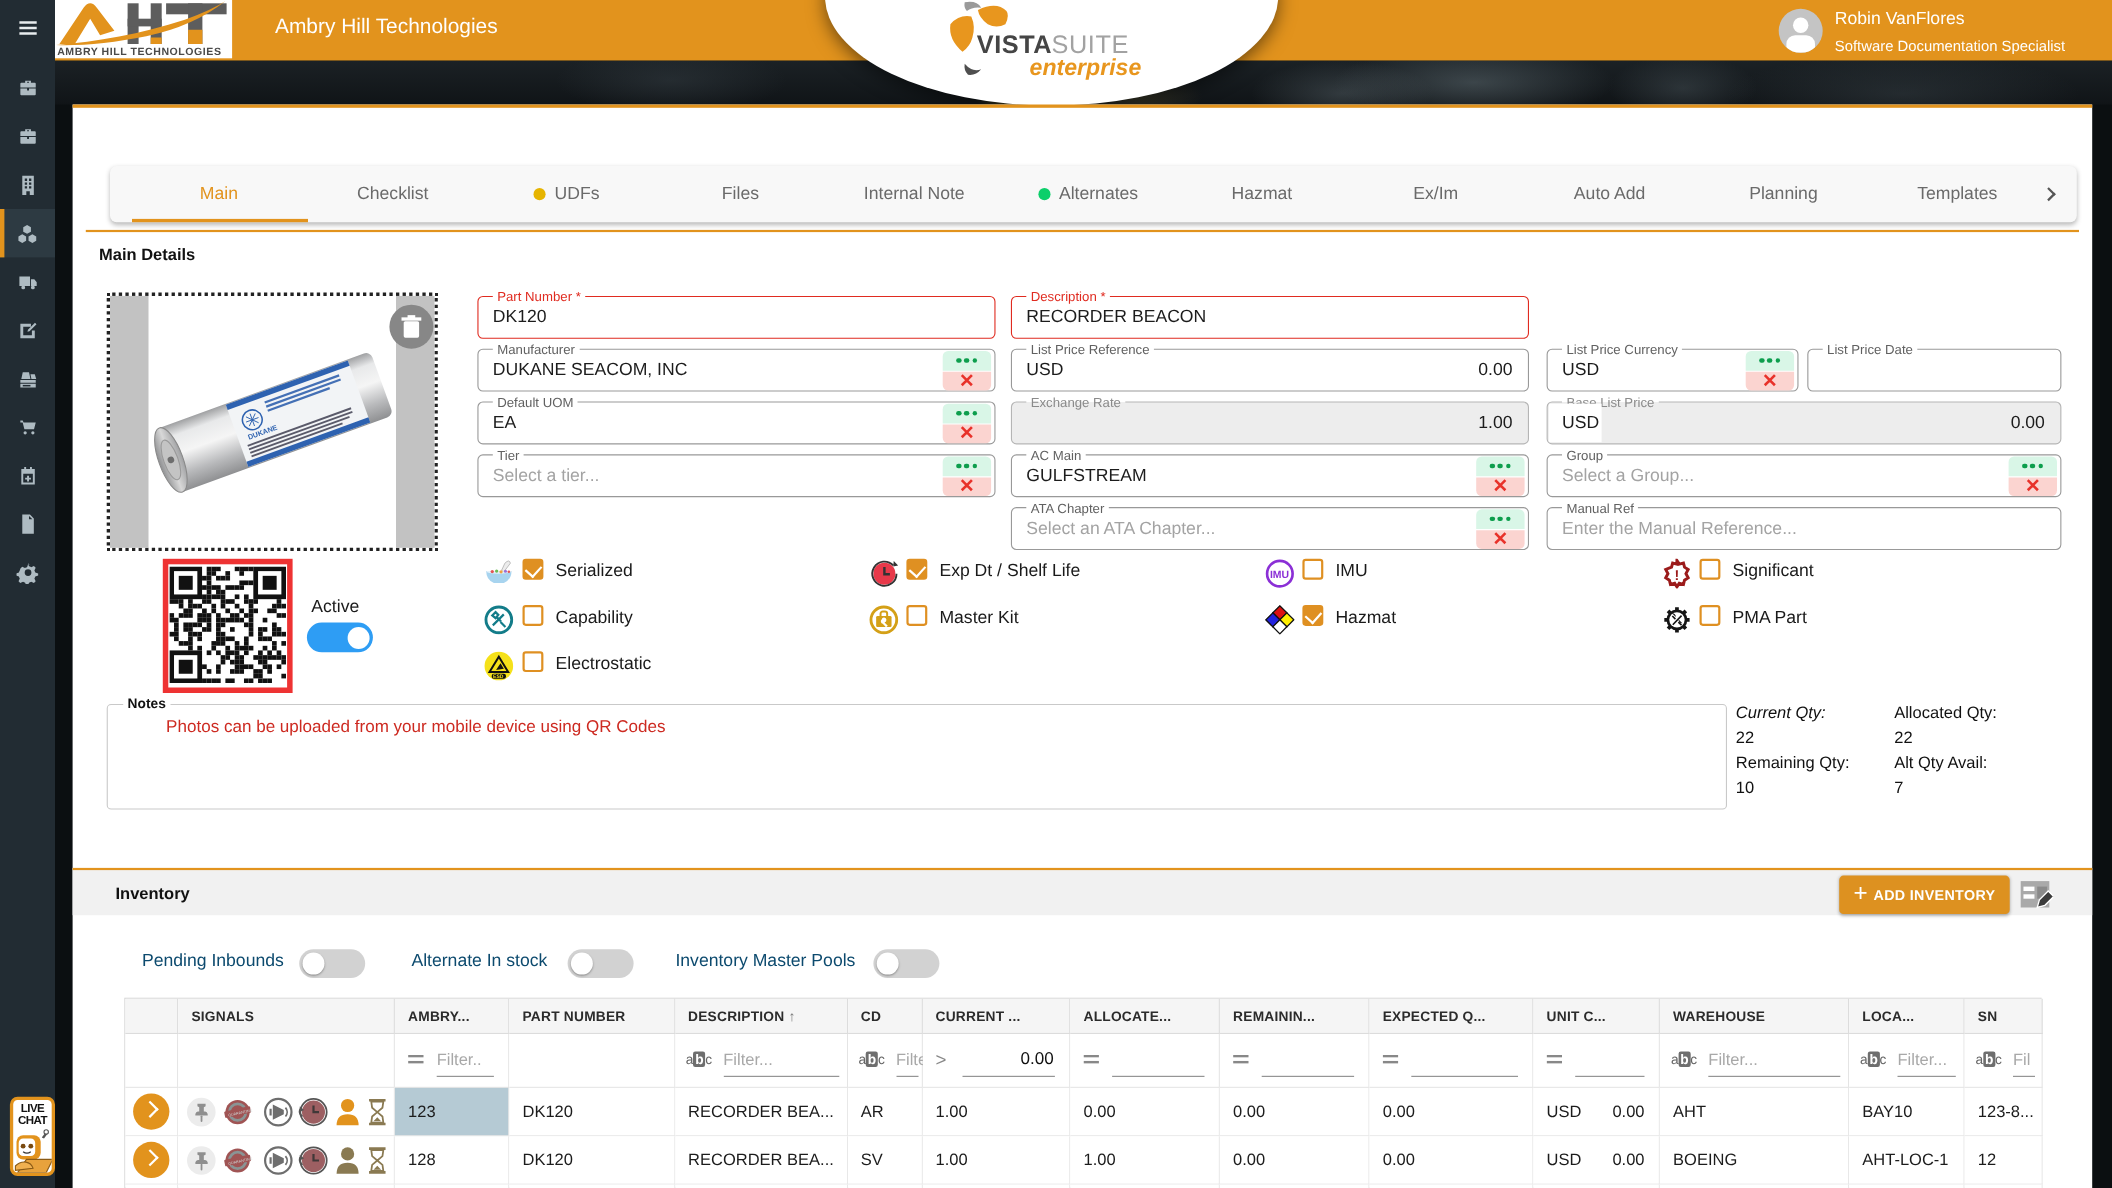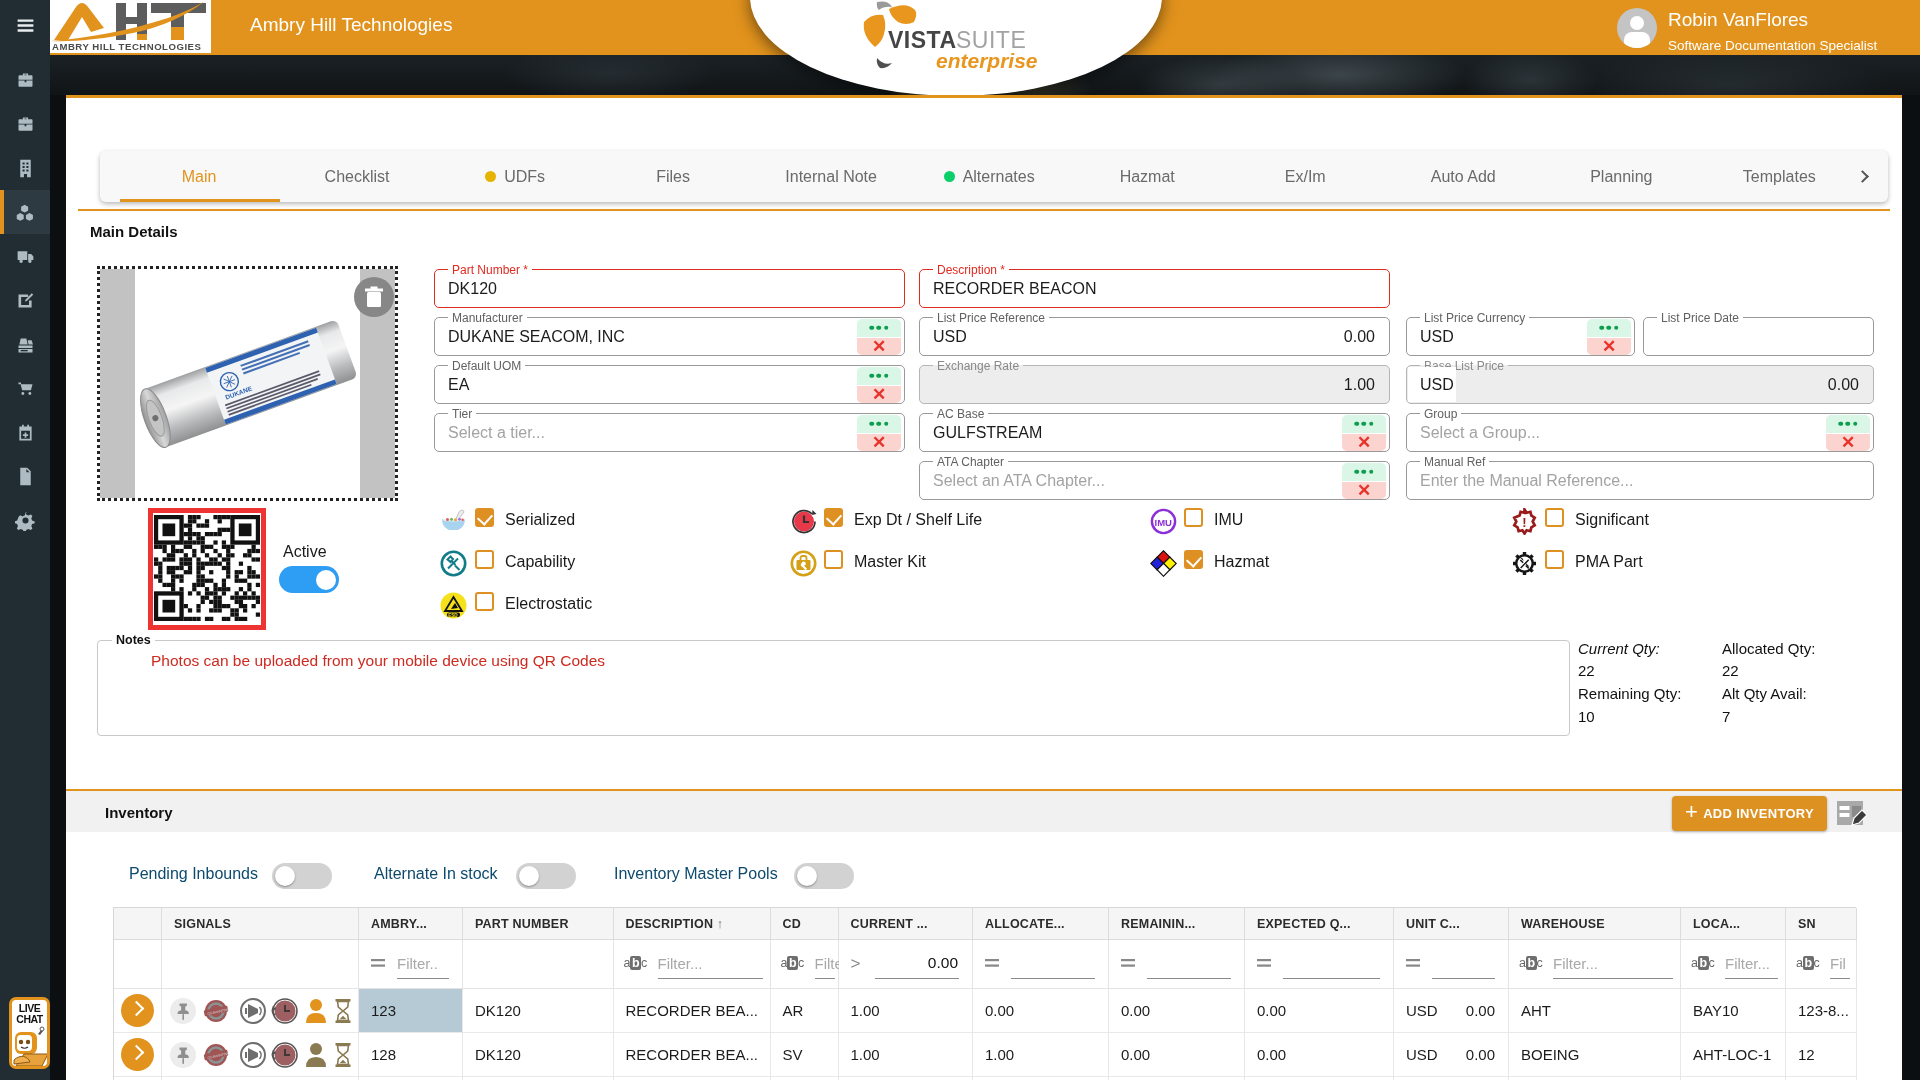--- a/index.html
+++ b/index.html
@@ -16,21 +16,21 @@
 
 
 #topbar { position:absolute; left:50px; top:0; width:1870px; height:55px; background:#e2931d; z-index:20; }
 #ahtlogo { position:absolute; left:48px; top:0; width:163px; height:53px; background:#fff; z-index:22; }
 #companyname { position:absolute; left:250px; top:14px; color:#fff; font-size:19px; z-index:22;}
 #userbox { position:absolute; left:1617px; top:8px; z-index:22; display:flex; }
 #avatar { width:40px; height:40px; border-radius:50%; background:#c4c4c4; position:relative; overflow:hidden; }
 #avatar:before { content:""; position:absolute; left:13px; top:8px; width:14px; height:14px; border-radius:50%; background:#fff; }
 #avatar:after { content:""; position:absolute; left:7px; top:24px; width:26px; height:16px; border-radius:8px 8px 2px 2px; background:#fff; }
 #username { margin-left:11px; color:#fff; }
-#username .n { font-size:19px; margin-top:1px; }
+#username .n { font-size:16px; margin-top:1px; }
 #username .r { font-size:13.5px; margin-top:7px; }
 
 
 #band { position:absolute; left:50px; top:55px; width:1870px; height:40px; z-index:10;
  background:
   radial-gradient(60px 30px at 880px 36px, rgba(190,160,50,0.5), rgba(190,160,50,0) 70%),
   radial-gradient(90px 36px at 980px 32px, rgba(130,120,70,0.35), rgba(130,120,70,0) 70%),
   radial-gradient(170px 45px at 1290px 20px, rgba(98,112,118,0.5), rgba(98,112,118,0) 75%),
   radial-gradient(110px 40px at 1170px 30px, rgba(88,100,106,0.45), rgba(88,100,106,0) 75%),
   radial-gradient(90px 40px at 1480px 25px, rgba(80,92,98,0.4), rgba(80,92,98,0) 75%),
@@ -610,21 +610,21 @@
   <div class="field" style="left:853px; top:222px; width:471px;">
       <span class="flabel">List Price Reference</span>
       <span class="fval">USD</span>
       <span class="frt">0.00</span>
     </div>
   <div class="field dis" style="left:853px; top:270px; width:471px;">
       <span class="flabel" style="background:linear-gradient(#fff 45%,#ededed 45%);color:#8a8a8a;">Exchange Rate</span>
       <span class="frt">1.00</span>
     </div>
   <div class="field" style="left:853px; top:318px; width:471px;">
-      <span class="flabel">AC Base</span>
+      <span class="flabel">AC Main</span>
       <span class="fval">GULFSTREAM</span>
       <span class="btns">
         <span class="g">
           <span class="gdots">
             <i></i>
             <i></i>
             <i></i>
           </span>
         </span>
         <span class="r">

